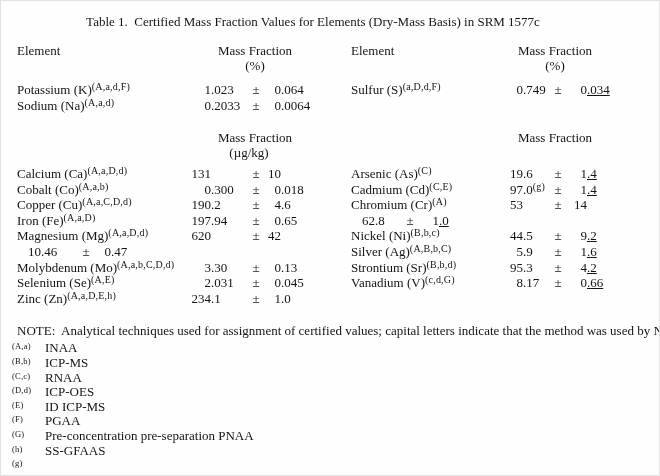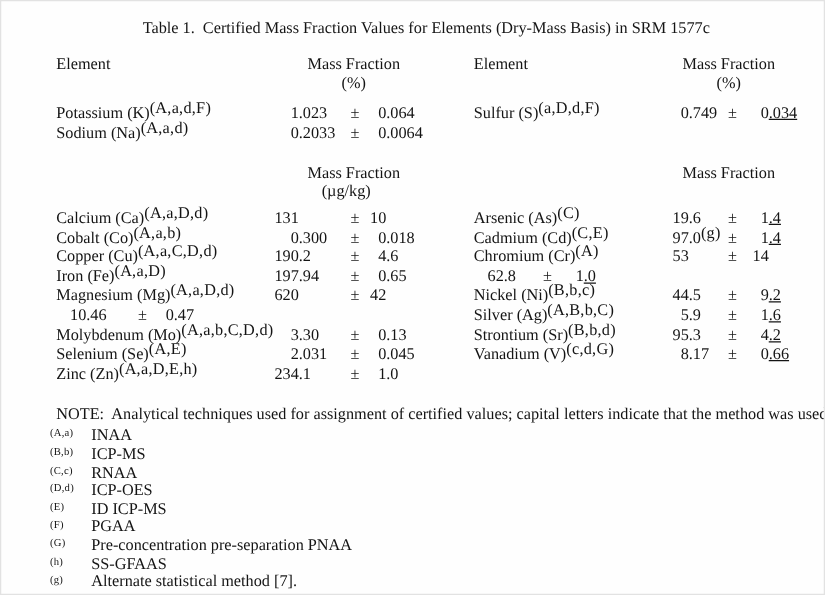--- a/index.html
+++ b/index.html
@@ -1,19 +1,19 @@
 <!DOCTYPE html>
 <html><head>
 <meta charset="utf-8">
 <style>
   html,body{margin:0;padding:0;background:#fff;}
   .page{
     width:660px;height:476px;box-sizing:border-box;
     background:#fefefe;border:1px solid #e2e2e2;
-    padding:13px 0 0 44px;overflow:hidden;
+    padding:13px 0 0 16px;overflow:hidden;
     font-family:"Liberation Serif", serif;font-size:13px;color:#141414;
   }
   .title{width:620px;margin-left:-14px;text-align:center;white-space:pre;height:16px;line-height:16px;margin-bottom:13px;}
   .hrow{display:flex;height:15px;line-height:15px;align-items:center;}
   .trow{display:flex;height:15.6px;line-height:15.6px;}
   .trow.pct{height:16px;line-height:16px;}
   .half{display:flex;white-space:pre;}
   .half.l{width:306px;}
   .half.r{width:274px;margin-left:28px;}
   .en{display:inline-block;width:170px;}
@@ -21,21 +21,21 @@
   .vi{display:inline-block;width:24px;text-align:right;}
   .vd{display:inline-block;width:36px;text-align:left;}
   .half.r .vd{width:26px;}
   .pm{display:inline-block;width:18px;text-align:center;}
   .ui{display:inline-block;width:16px;text-align:right;}
   .half.r .ui{width:20px;}
   .ud{display:inline-block;width:42px;text-align:left;}
   .half.r .ud{width:38px;text-decoration:underline;}
   .hc{flex:1;text-align:center;}
   .half.r .hc{padding-right:14px;}
-  .s{font-size:13px;position:relative;top:-4px;letter-spacing:0.2px;}
+  .s{font-size:10px;position:relative;top:-4px;letter-spacing:0.2px;}
   .mb9{margin-bottom:9px;}
   .mt16{margin-top:16px;}
   .mb6{margin-bottom:6px;}
   .note{white-space:pre;height:15px;line-height:15px;margin-top:17px;margin-bottom:3px;}
   .fnrow{display:flex;height:14.6px;line-height:14.6px;margin-left:-5px;white-space:pre;}
   .fnm{display:inline-block;width:33px;font-size:8.5px;position:relative;top:-2px;letter-spacing:0.2px;}
   .fnt{display:inline-block;}
 </style>
 </head>
 <body>
@@ -136,16 +136,16 @@
 
   <div id="footnotes">
       <div class="fnrow"><span class="fnm">(A,a)</span><span class="fnt">INAA</span></div>
       <div class="fnrow"><span class="fnm">(B,b)</span><span class="fnt">ICP-MS</span></div>
       <div class="fnrow"><span class="fnm">(C,c)</span><span class="fnt">RNAA</span></div>
       <div class="fnrow"><span class="fnm">(D,d)</span><span class="fnt">ICP-OES</span></div>
       <div class="fnrow"><span class="fnm">(E)</span><span class="fnt">ID ICP-MS</span></div>
       <div class="fnrow"><span class="fnm">(F)</span><span class="fnt">PGAA</span></div>
       <div class="fnrow"><span class="fnm">(G)</span><span class="fnt">Pre-concentration pre-separation PNAA</span></div>
       <div class="fnrow"><span class="fnm">(h)</span><span class="fnt">SS-GFAAS</span></div>
-      <div class="fnrow"><span class="fnm">(g)</span><span class="fnt">Alternate statistical method [7].</span></div>
+      <div class="fnrow"><span class="fnm">(g)</span></div>
     </div>
 
 </div>
 
 </body></html>

